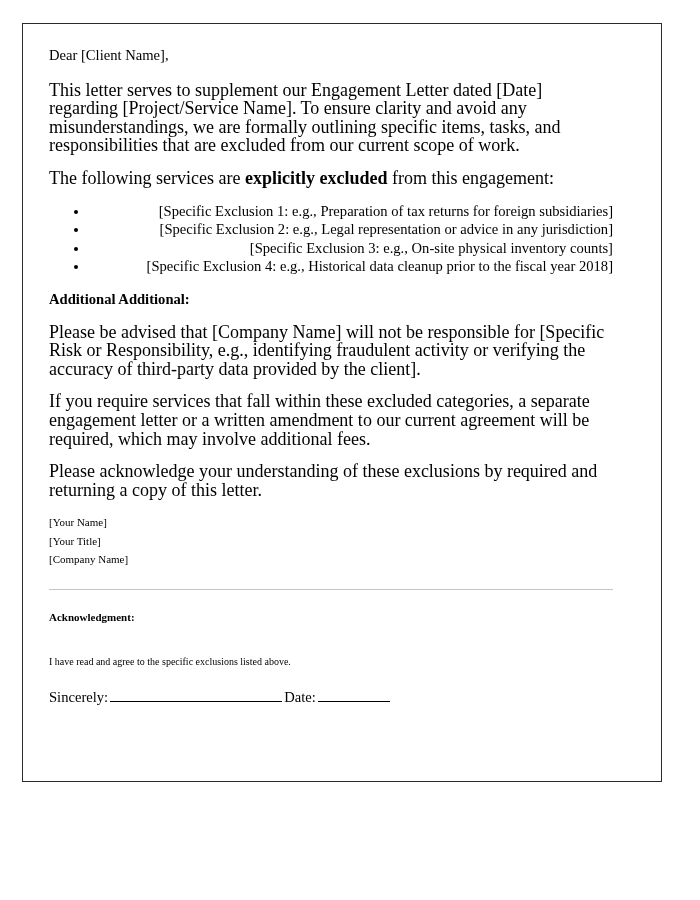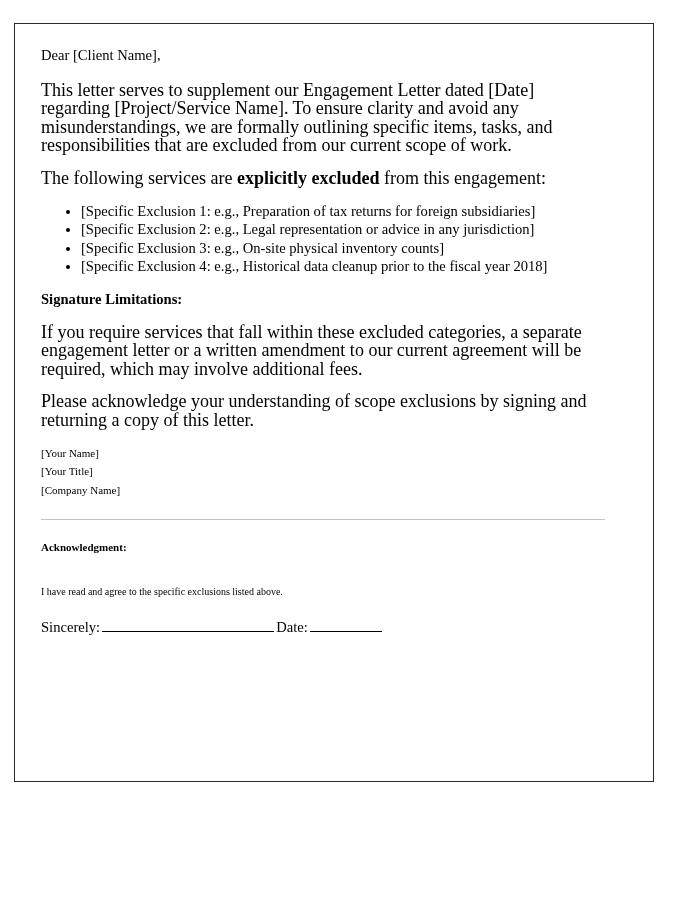--- a/index.html
+++ b/index.html
@@ -10,21 +10,21 @@
   body {
     width: 700px;
     height: 900px;
     font-family: "Liberation Serif", "DejaVu Serif", serif;
     color: #000000;
     overflow: hidden;
   }
 
   .page-frame {
     position: absolute;
-    left: 14px;
+    left: 22px;
     top: 23px;
     width: 640px;
     height: 759px;
     border: 1.5px solid #2b2b2b;
     background: #ffffff;
     box-sizing: border-box;
   }
 
   .letter-body {
     position: absolute;
@@ -55,20 +55,21 @@
     margin: 0 0 14px 0;
     font-size: 14.6px;
     line-height: 18.6px;
     font-weight: bold;
   }
 
   ul.exclusion-list {
     margin: 0 0 14px 0;
     padding: 0 0 0 40px;
     list-style-type: disc;
+    text-align: right;
   }
 
   ul.exclusion-list li {
     font-size: 14.6px;
     line-height: 18.6px;
     margin: 0;
     padding: 0;
   }
 
   .sign-off {
@@ -136,26 +137,27 @@
 
     <p class="para"><span>The following services are </span><span class="bold">explicitly excluded</span><span> from this engagement:</span></p>
 
     <ul class="exclusion-list">
       <li>[Specific Exclusion 1: e.g., Preparation of tax returns for foreign subsidiaries]</li>
       <li>[Specific Exclusion 2: e.g., Legal representation or advice in any jurisdiction]</li>
       <li>[Specific Exclusion 3: e.g., On-site physical inventory counts]</li>
       <li>[Specific Exclusion 4: e.g., Historical data cleanup prior to the fiscal year 2018]</li>
     </ul>
 
-    <h3 class="section-heading">Signature Limitations:</h3>
+    <h3 class="section-heading">Additional Additional:</h3>
 
+    <p class="para">Please be advised that [Company Name] will not be responsible for [Specific Risk or Responsibility, e.g., identifying fraudulent activity or verifying the accuracy of third-party data provided by the client].</p>
 
     <p class="para">If you require services that fall within these excluded categories, a separate engagement letter or a written amendment to our current agreement will be required, which may involve additional fees.</p>
 
-    <p class="para">Please acknowledge your understanding of scope exclusions by signing and returning a copy of this letter.</p>
+    <p class="para">Please acknowledge your understanding of these exclusions by required and returning a copy of this letter.</p>
 
 
     <div class="signature-block">
       <div>[Your Name]</div>
       <div>[Your Title]</div>
       <div>[Company Name]</div>
     </div>
 
     <hr class="divider">
 

